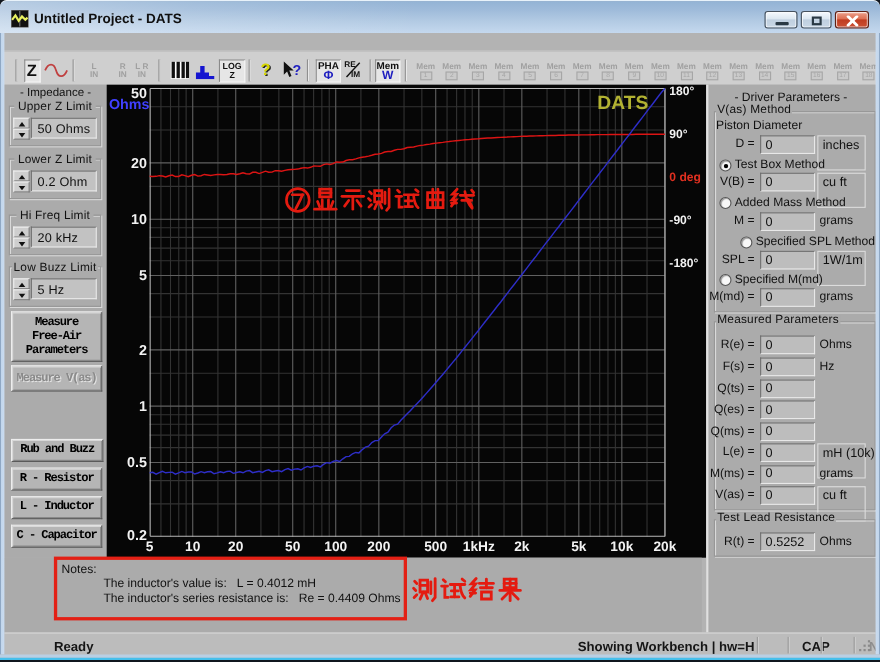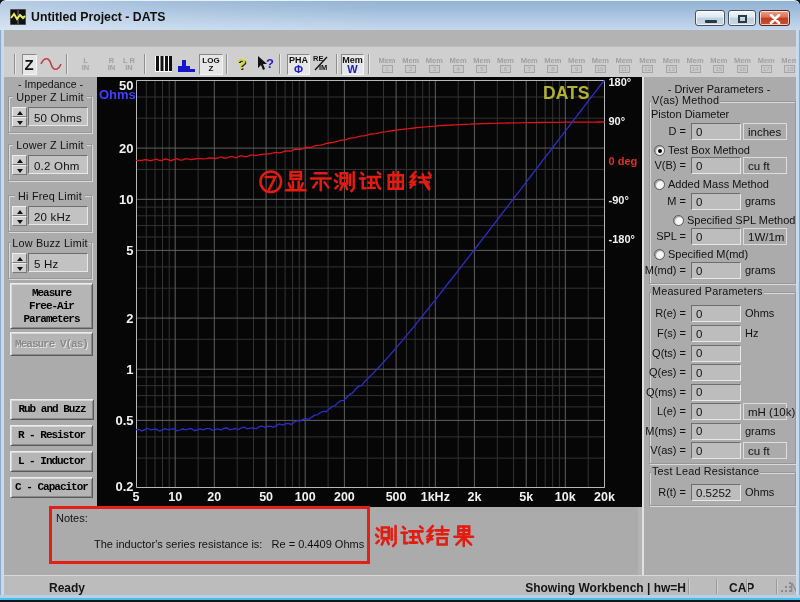--- a/index.html
+++ b/index.html
@@ -37,21 +37,21 @@
 .btn { position:absolute; background:#b5b5b5; border:1px solid; border-color:#ededed #5a5a5a #5a5a5a #ededed; box-shadow:inset 1px 1px 0 #d8d8d8, inset -1px -1px 0 #8a8a8a;
   font-family:"Liberation Mono",monospace; font-size:11px; font-weight:bold; color:#000; text-align:center; display:flex; align-items:center; justify-content:center; line-height:13px; letter-spacing:-1px; }
 .btn.dis { color:#8a8a8a; text-shadow:1px 1px 0 #e2e2e2; }
 
 #chart { position:absolute; left:97px; top:77px; width:545px; height:430px; background:#060606; }
 
 #rpanel { position:absolute; left:642px; top:77px; width:154px; height:498px; background:#ababab; border-left:2px solid #e0e0e0; }
 .rph { position:absolute; left:0; top:6px; width:150px; text-align:center; font-size:11px; color:#111; }
 .rlab { position:absolute; font-size:11px; color:#111; white-space:nowrap; }
 .rfld { position:absolute; height:17px; background:#bdbdbd; border:1px solid; border-color:#6e6e6e #e8e8e8 #e8e8e8 #6e6e6e; font-size:11.5px; color:#111; padding:1.5px 0 0 4px; }
-.ubox { position:absolute; width:44px; height:17px; border:1px solid #dcdcdc; font-size:11.5px; color:#111; padding:1.5px 0 0 4px; white-space:nowrap; }
+.ubox { position:absolute; width:44px; height:32px; border:1px solid #dcdcdc; font-size:11.5px; color:#111; padding:1.5px 0 0 4px; white-space:nowrap; }
 .radio { position:absolute; width:11px; height:11px; border-radius:50%; background:#f8f8f8; border:1px solid #555; box-shadow:inset 1px 1px 1px #999; }
 .rdot { position:absolute; left:2.5px; top:2.5px; width:4px; height:4px; border-radius:50%; background:#000; }
 
 #notes { position:absolute; left:0; top:507px; width:638px; height:68px; background:#ababab; }
 .ntxt { position:absolute; font-size:11px; color:#111; white-space:nowrap; }
 #redbox { position:absolute; left:49px; top:-1px; width:321px; height:58px; border:3px solid #e32015; }
 
 #status { position:absolute; left:4px; top:575px; width:792px; height:21px; background:#bcbcbc; border-top:1px solid #d8d8d8; }
 .st { position:absolute; top:5px; font-size:12px; font-weight:bold; color:#151515; white-space:nowrap;margin-left:38px; }
 .st.g { color:#8e8e8e;padding-left:33px; }
@@ -454,20 +454,21 @@
 <div class="rfld" style="left:47px;top:365px;width:50px">0</div>
 <div class="ubox" style="left:99px;top:365px">cu ft</div>
 <div class="grp" style="left:5px;top:395px;width:147px;height:34px"></div>
 <div class="grplab" style="left:7px;top:389px;">Test Lead Resistance</div>
 <div class="rlab" style="right:110px;top:409px">R(t) =</div>
 <div class="rfld" style="left:47px;top:407px;width:50px">0.5252</div>
 <div class="rlab" style="left:101px;top:409px">Ohms</div>
     </div>
   <div id="notes">
     <div class="ntxt" style="left:56px;top:5px">Notes:</div>
+    <div class="ntxt" style="left:94px;top:17.5px">The inductor's value is:&nbsp;&nbsp; L = 0.4012 mH</div>
     <div class="ntxt" style="left:94px;top:31px">The inductor's series resistance is:&nbsp;&nbsp; Re = 0.4409 Ohms</div>
     <div id="redbox"></div>
     <svg width="110" height="30" style="position:absolute;left:373px;top:15px">
         <g transform="translate(2.0,2) scale(0.2450)">
           <path d="M8,18 l8,8" fill="none" stroke="#e41b10" stroke-width="10.5" stroke-linecap="round"></path>
           <path d="M4,44 l8,8" fill="none" stroke="#e41b10" stroke-width="10.5" stroke-linecap="round"></path>
           <path d="M6,78 l10,-10" fill="none" stroke="#e41b10" stroke-width="10.5" stroke-linecap="round"></path>
           <path d="M28,14 h28 v44 h-28 z" fill="none" stroke="#e41b10" stroke-width="10.5" stroke-linecap="round"></path>
           <path d="M28,33 h28" fill="none" stroke="#e41b10" stroke-width="10.5" stroke-linecap="round"></path>
           <path d="M40,58 l-12,26" fill="none" stroke="#e41b10" stroke-width="10.5" stroke-linecap="round"></path>

